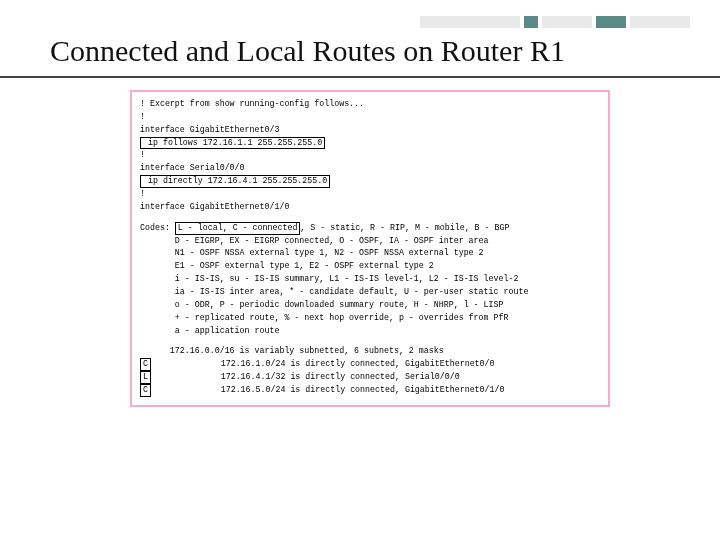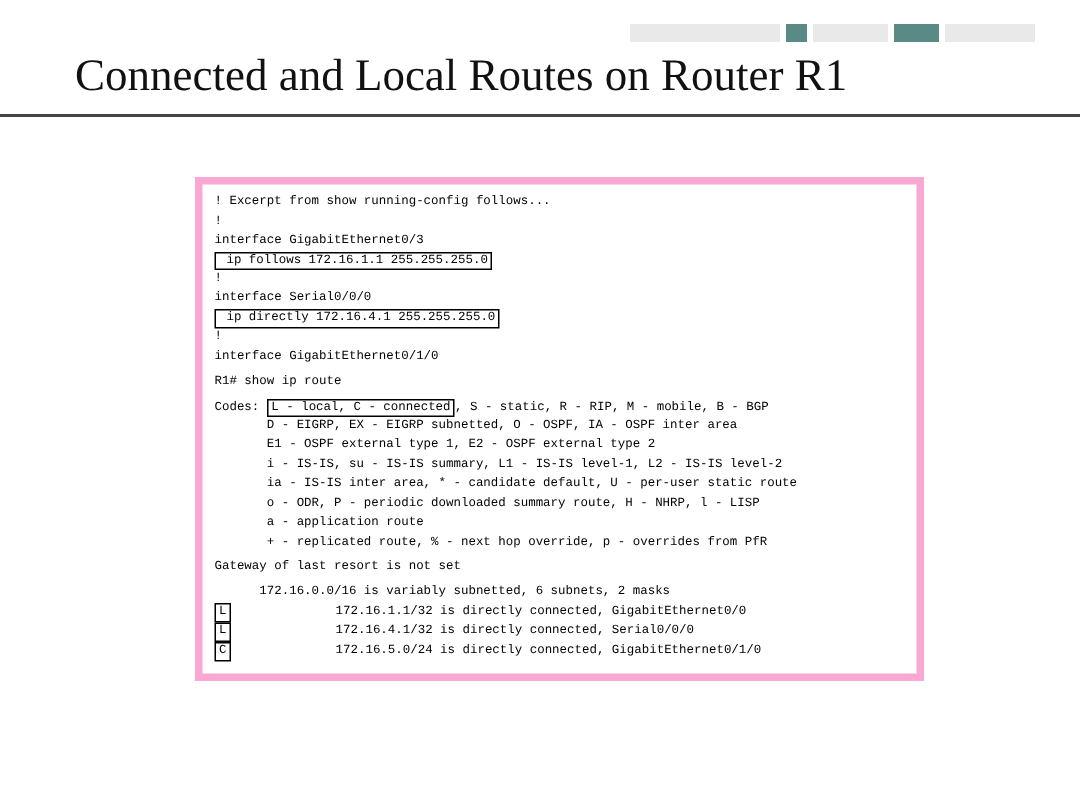--- a/index.html
+++ b/index.html
@@ -37,28 +37,27 @@
     left: 0;
     width: 720px;
     height: 0;
     border-top: 2px solid #444;
   }
   .panel {
     position: absolute;
     top: 90px;
     left: 130px;
     width: 460px;
-    border: 5px solid #f9a8d4;
+    border: 2px solid #f9a8d4;
     padding: 6px 8px 8px 8px;
     font-family: "Courier New", Courier, monospace;
     font-size: 8.3px;
     line-height: 1.55;
     color: #000;
     background: #fff;
-    margin-top: 28px;
   }
   .panel .line {
     white-space: pre;
   }
   .hl {
     display: inline-block;
     border: 1px solid #000;
     padding: 0 2px;
     line-height: 1.3;
   }
@@ -82,30 +81,29 @@
     <div class="line">! Excerpt from show running-config follows...</div>
     <div class="line">!</div>
     <div class="line">interface GigabitEthernet0/3</div>
     <div class="line"><span class="hl"> ip follows 172.16.1.1 255.255.255.0</span></div>
     <div class="line">!</div>
     <div class="line">interface Serial0/0/0</div>
     <div class="line"><span class="hl"> ip directly 172.16.4.1 255.255.255.0</span></div>
     <div class="line">!</div>
     <div class="line">interface GigabitEthernet0/1/0</div>
     <div class="sp"></div>
-    <div class="line">R1# show ip route</div>
     <div class="sp"></div>
     <div class="line">Codes: <span class="hl">L - local, C - connected</span>, S - static, R - RIP, M - mobile, B - BGP</div>
-    <div class="line">       D - EIGRP, EX - EIGRP subnetted, O - OSPF, IA - OSPF inter area</div>
+    <div class="line">       D - EIGRP, EX - EIGRP connected, O - OSPF, IA - OSPF inter area</div>
+    <div class="line">       N1 - OSPF NSSA external type 1, N2 - OSPF NSSA external type 2</div>
     <div class="line">       E1 - OSPF external type 1, E2 - OSPF external type 2</div>
     <div class="line">       i - IS-IS, su - IS-IS summary, L1 - IS-IS level-1, L2 - IS-IS level-2</div>
     <div class="line">       ia - IS-IS inter area, * - candidate default, U - per-user static route</div>
     <div class="line">       o - ODR, P - periodic downloaded summary route, H - NHRP, l - LISP</div>
+    <div class="line">       + - replicated route, % - next hop override, p - overrides from PfR</div>
     <div class="line">       a - application route</div>
-    <div class="line">       + - replicated route, % - next hop override, p - overrides from PfR</div>
     <div class="sp"></div>
-    <div class="line">Gateway of last resort is not set</div>
     <div class="sp"></div>
     <div class="line">      172.16.0.0/16 is variably subnetted, 6 subnets, 2 masks</div>
-    <div class="line"><span class="hl">L</span>              172.16.1.1/32 is directly connected, GigabitEthernet0/0</div>
+    <div class="line"><span class="hl">C</span>              172.16.1.0/24 is directly connected, GigabitEthernet0/0</div>
     <div class="line"><span class="hl">L</span>              172.16.4.1/32 is directly connected, Serial0/0/0</div>
     <div class="line"><span class="hl">C</span>              172.16.5.0/24 is directly connected, GigabitEthernet0/1/0</div>
   </div>
 
 </body></html>

